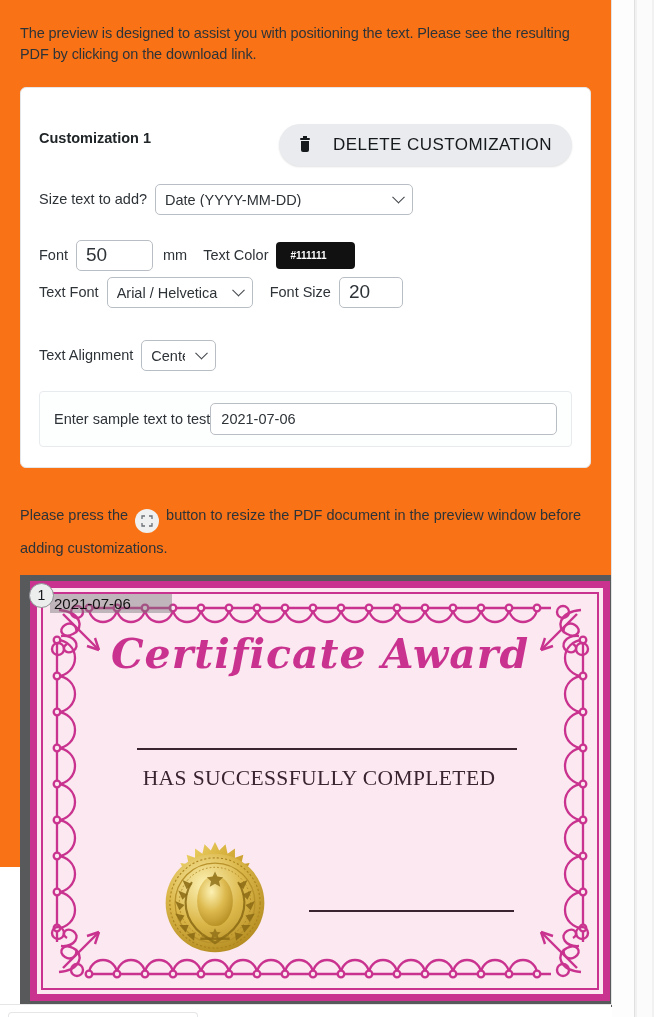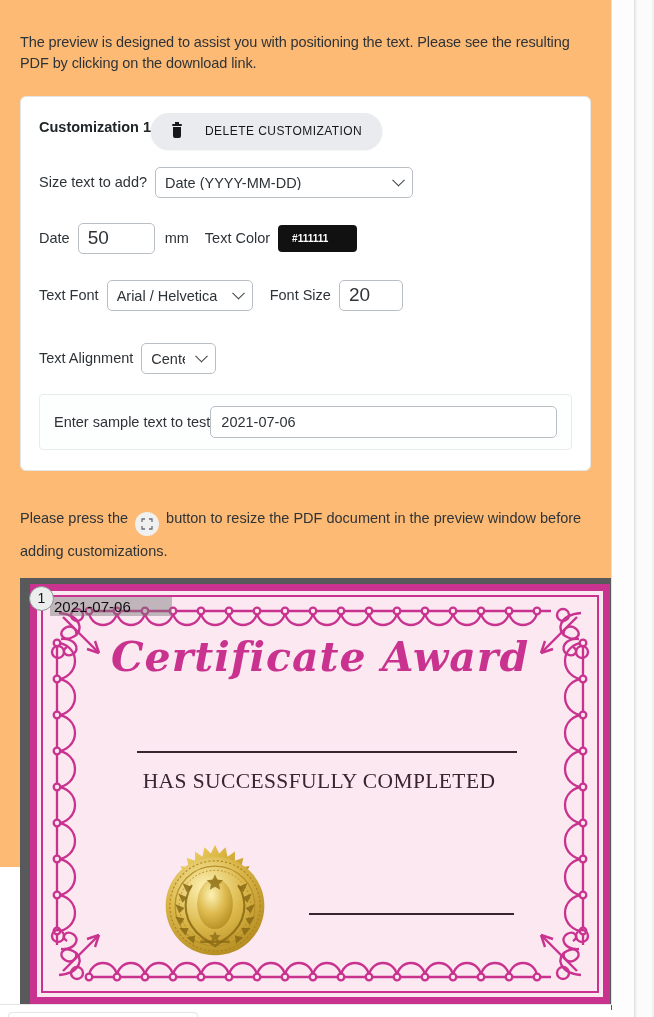--- a/index.html
+++ b/index.html
@@ -35,58 +35,58 @@
   }
   .rail-thumb {
     position: absolute; top: 0; left: 637px;
     width: 15px; height: 1017px; background: #fbfbfb;
   }
 
   
   .content {
     position: absolute; top: 0; left: 0;
     width: 611px; height: 867px;
-    background: #fdba74;
-    padding: 16px 20px;
+    background: #f97316;
+    padding: 7px 20px;
   }
 
   .intro {
     font-size: 14.5px;
     line-height: 21px;
     color: #2e3338;
     padding-top: 1px;
     letter-spacing: -0.1px;
   }
 
   
   .cust-card {
     margin-top: 22px;
     border: 1px solid #e4e6e8;
     border-radius: 6px;
     padding: 16px 18px 20px 18px;
     position: relative;
     background: #fff;
   }
   .cust-head {
-    display: flex; align-items: flex-start; 
+    display: flex; align-items: flex-start; justify-content: space-between; margin-top: 20px;
   }
   .cust-title {
     font-size: 14.5px; font-weight: bold; color: #202528;
     padding-top: 6px;
   }
 
   .pill-btn {
     display: inline-flex; align-items: center; gap: 22px;
     background: #e9ebee;
     border: none; border-radius: 22px;
     padding: 11px 20px;
     cursor: pointer;
     box-shadow: 0 1px 2px rgba(0,0,0,0.12);
     color: #16191c;
-    font-size: 12px;
+    font-size: 17px;
     letter-spacing: 0.45px;
     font-family: "Liberation Sans", sans-serif;
   }
   .trash {
     width: 12px; height: 14px; position: relative; flex: none;
   }
   .trash::before {
     content:""; position:absolute; top:0; left:1px;
     width:10px; height:2px; background:#16191c; border-radius:1px;
   }
@@ -310,28 +310,28 @@
         <span class="sel-wrap">
           <select class="sel" style="width:258px">
             <option>Date (YYYY-MM-DD)</option>
           </select>
           <span class="chev"></span>
         </span>
       </div>
 
 
       <div class="frow" style="margin-top:25px">
-        <span class="flabel">Date</span>
+        <span class="flabel">Font</span>
         <input class="txt" style="width: 77px;" value="50">
         <span class="flabel" style="margin-left:2px">mm</span>
         <span class="flabel" style="margin-left:8px">Text Color</span>
         <button class="color-swatch">#111111</button>
       </div>
 
-      <div class="frow" style="margin-top:26px">
+      <div class="frow" style="margin-top:6px">
         <span class="flabel">Text Font</span>
         <span class="sel-wrap">
           <select class="sel" style="width:146px">
             <option>Arial / Helvetica</option>
           </select>
           <span class="chev"></span>
         </span>
         <span class="flabel" style="margin-left:9px">Font Size</span>
         <input class="txt" style="width: 64px;" value="20">
       </div>

